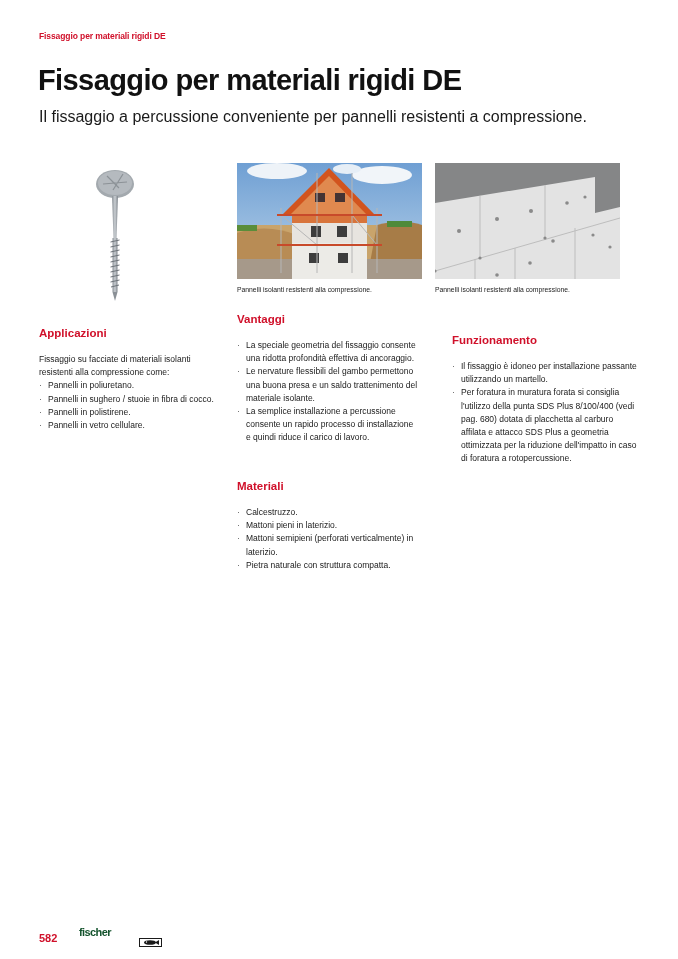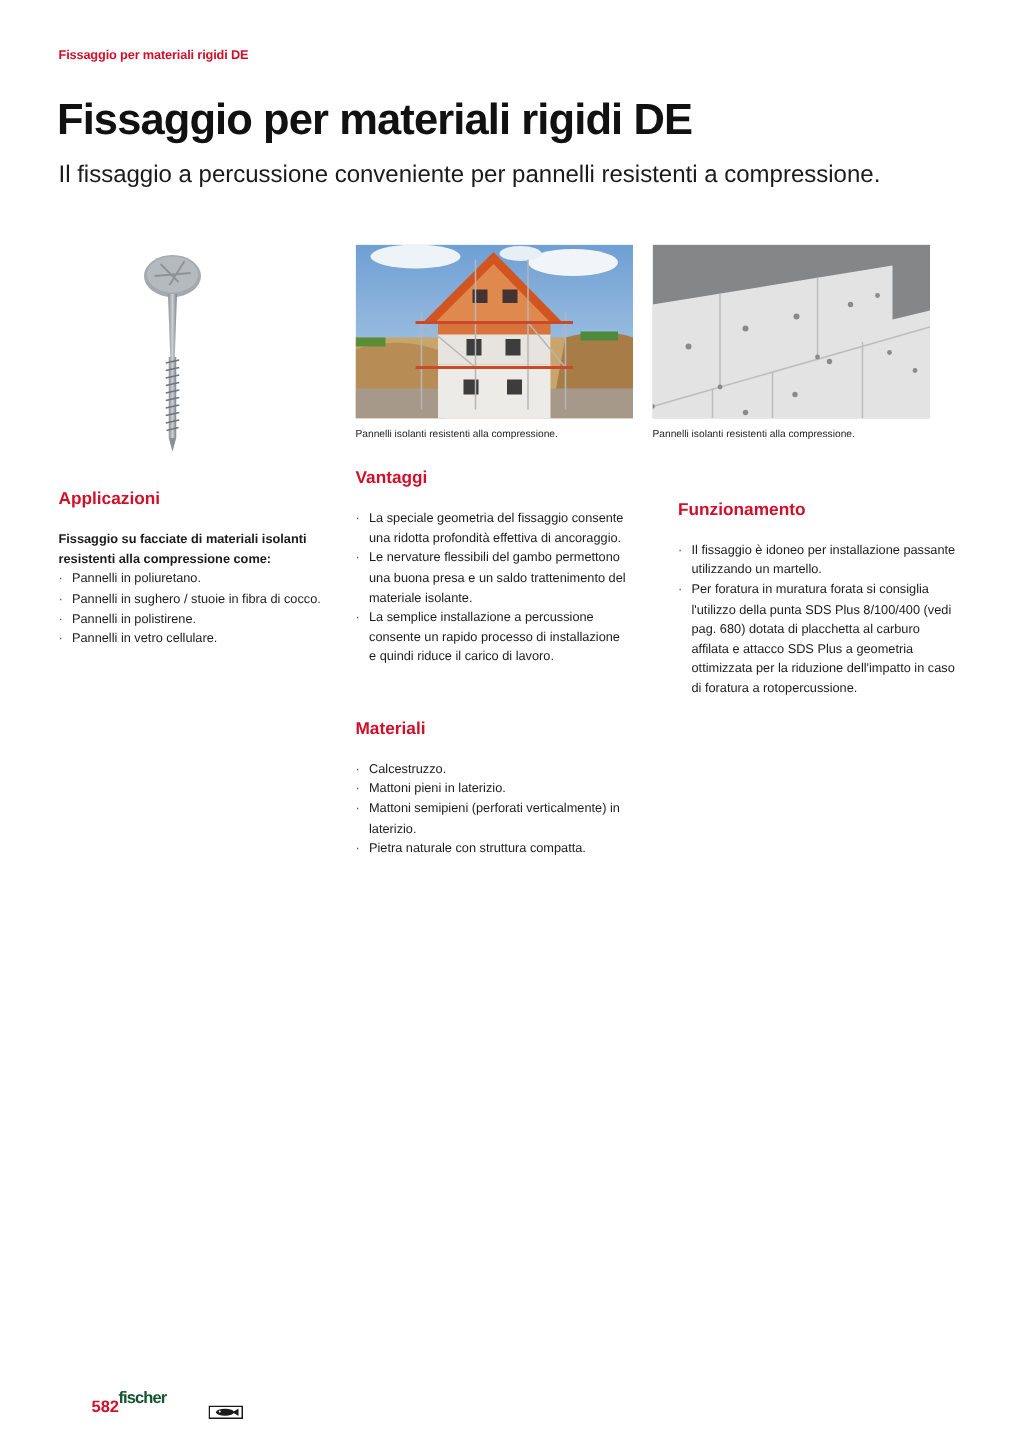--- a/index.html
+++ b/index.html
@@ -12,26 +12,26 @@
   .product-img { position:absolute; left:95px; top:160px; width:40px; height:142px; }
   .photo { position:absolute; top:163px; width:185px; height:116px; overflow:hidden; }
   .photo.p1 { left:237px; }
   .photo.p2 { left:435px; }
   .caption { position:absolute; top:286px; font-size:6.8px; color:#222; }
   .caption.c1 { left:237px; }
   .caption.c2 { left:435px; }
 
   .col { position:absolute; width:182px; }
   .col h2 { margin:0 0 14px 0; font-size:11.5px; font-weight:bold; color:#d0102a; }
-  .lead { font-size:8.5px; font-weight:bold; line-height:13.2px; margin:0; }
+  .lead { font-size:8.5px; font-weight:normal; line-height:13.2px; margin:0; }
   ul { list-style:none; margin:0; padding:0; }
   li { position:relative; padding-left:9px; font-size:8.5px; line-height:13.2px; color:#1a1a1a; }
   li::before { content:"·"; position:absolute; left:0; top:0; color:#555; }
 
-  .footer-num { position:absolute; left:39px; top:932px; font-size:11px; font-weight:bold; color:#d0102a;margin-left:22px; }
+  .footer-num { position:absolute; left:39px; top:932px; font-size:11px; font-weight:bold; color:#d0102a; }
   .footer-logo { position:absolute; left:79px; top:926px; font-size:11px; font-weight:bold; color:#14532d; letter-spacing:-0.6px; }
   .footer-fish { position:absolute; left:139px; top:933px; width:23px; height:9px; }
 </style>
 </head>
 <body>
 
 <div class="breadcrumb">Fissaggio per materiali rigidi DE</div>
 <h1 class="title">Fissaggio per materiali rigidi DE</h1>
 <p class="subtitle">Il fissaggio a percussione conveniente per pannelli resistenti a compressione.</p>
 

